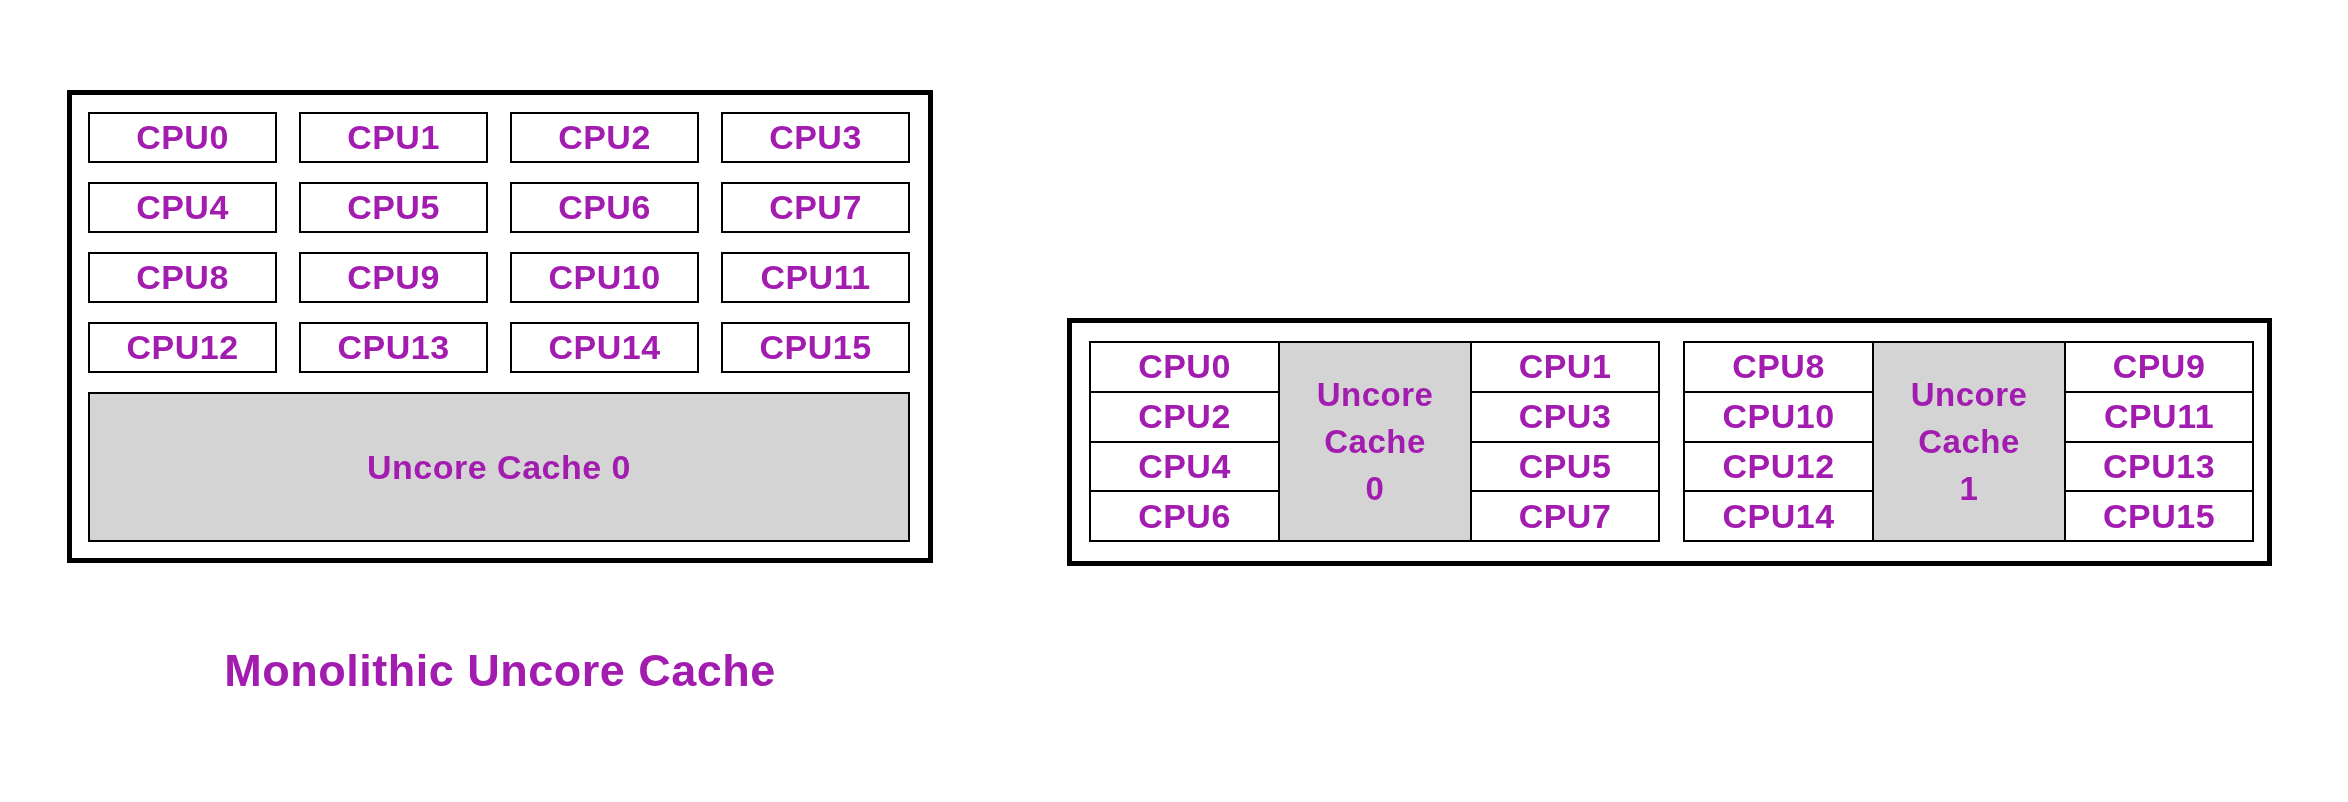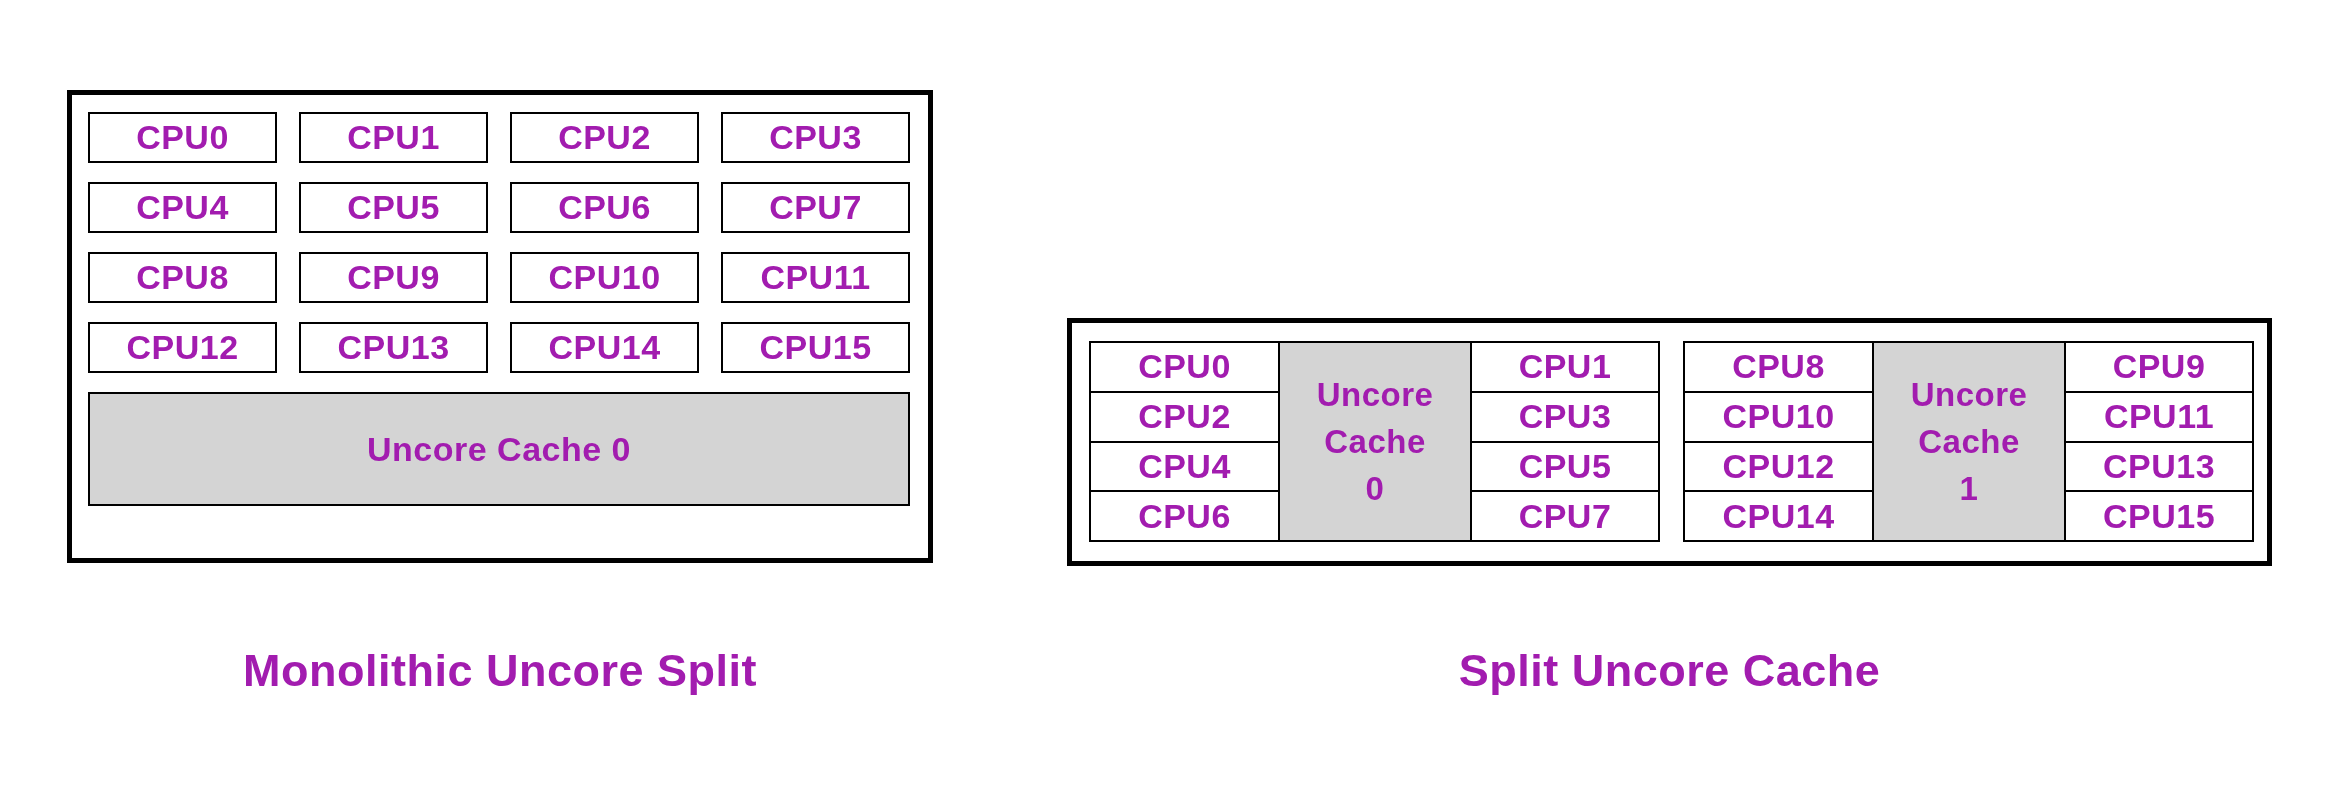--- a/index.html
+++ b/index.html
@@ -40,21 +40,21 @@
     display: flex;
     align-items: center;
     justify-content: center;
     font-size: 34px;
     font-weight: bold;
     letter-spacing: 0.5px;
   }
   .mono-cache {
     position: absolute;
     left: 16px; top: 297px;
-    width: 822px; height: 114px;
+    width: 822px; height: 150px;
     border: 2px solid #000;
     box-sizing: border-box;
     display: flex;
     align-items: center;
     justify-content: center;
     font-size: 34px;
     font-weight: bold;
     letter-spacing: 0.5px;
   }
 
@@ -170,16 +170,15 @@
           <div>Cache</div>
           <div>1</div>
         </div>
         <div class="split-cell" style="grid-area: 1 / 3;">CPU9</div>
         <div class="split-cell" style="grid-area: 2 / 3;">CPU11</div>
         <div class="split-cell" style="grid-area: 3 / 3;">CPU13</div>
         <div class="split-cell" style="grid-area: 4 / 3;">CPU15</div>
       </div>
   </div>
 
-  <div class="caption mono">Monolithic Uncore Split</div>
-  <div class="caption split">Split Uncore Cache</div>
+  <div class="caption mono">Monolithic Uncore Cache</div>
 
 </div>
 
 </body></html>

